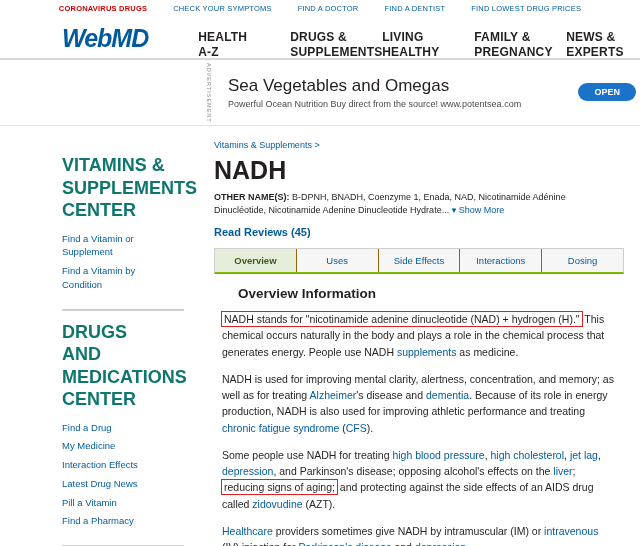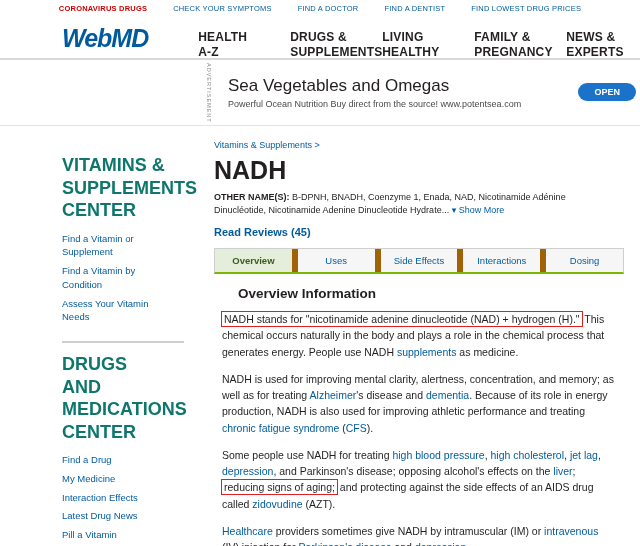--- a/index.html
+++ b/index.html
@@ -176,21 +176,21 @@
     background: #f6f6f6;
     overflow: hidden;
   }
   .tab {
     flex: 1;
     font-size: 9.5px;
     color: #005b9e;
     display: flex;
     align-items: center;
     justify-content: center;
-    border-right: 6px solid #a16207;
+    border-right: 1px solid #a16207;
   }
   .tab:last-child { border-right: none; text-align: center; }
   .tab.active {
     background: #e4eedb;
     color: #3d5a1e;
     font-weight: bold;
   }
 
   
   .body-wrap { padding: 12px 8px 0 8px; }
@@ -253,21 +253,20 @@
 </div>
 
 <div class="page">
 
   <div class="sidebar">
 
     <div class="side-block">
       <div class="side-title">VITAMINS &amp; SUPPLEMENTS CENTER</div>
       <div class="side-link">Find a Vitamin or Supplement</div>
       <div class="side-link">Find a Vitamin by Condition</div>
-      <div class="side-link">Assess Your Vitamin Needs</div>
     </div>
 
     <div class="side-block">
       <div class="side-title">DRUGS AND MEDICATIONS CENTER</div>
       <div class="side-link">Find a Drug</div>
       <div class="side-link">My Medicine</div>
       <div class="side-link">Interaction Effects</div>
       <div class="side-link">Latest Drug News</div>
       <div class="side-link">Pill a Vitamin</div>
       <div class="side-link">Find a Pharmacy</div>

